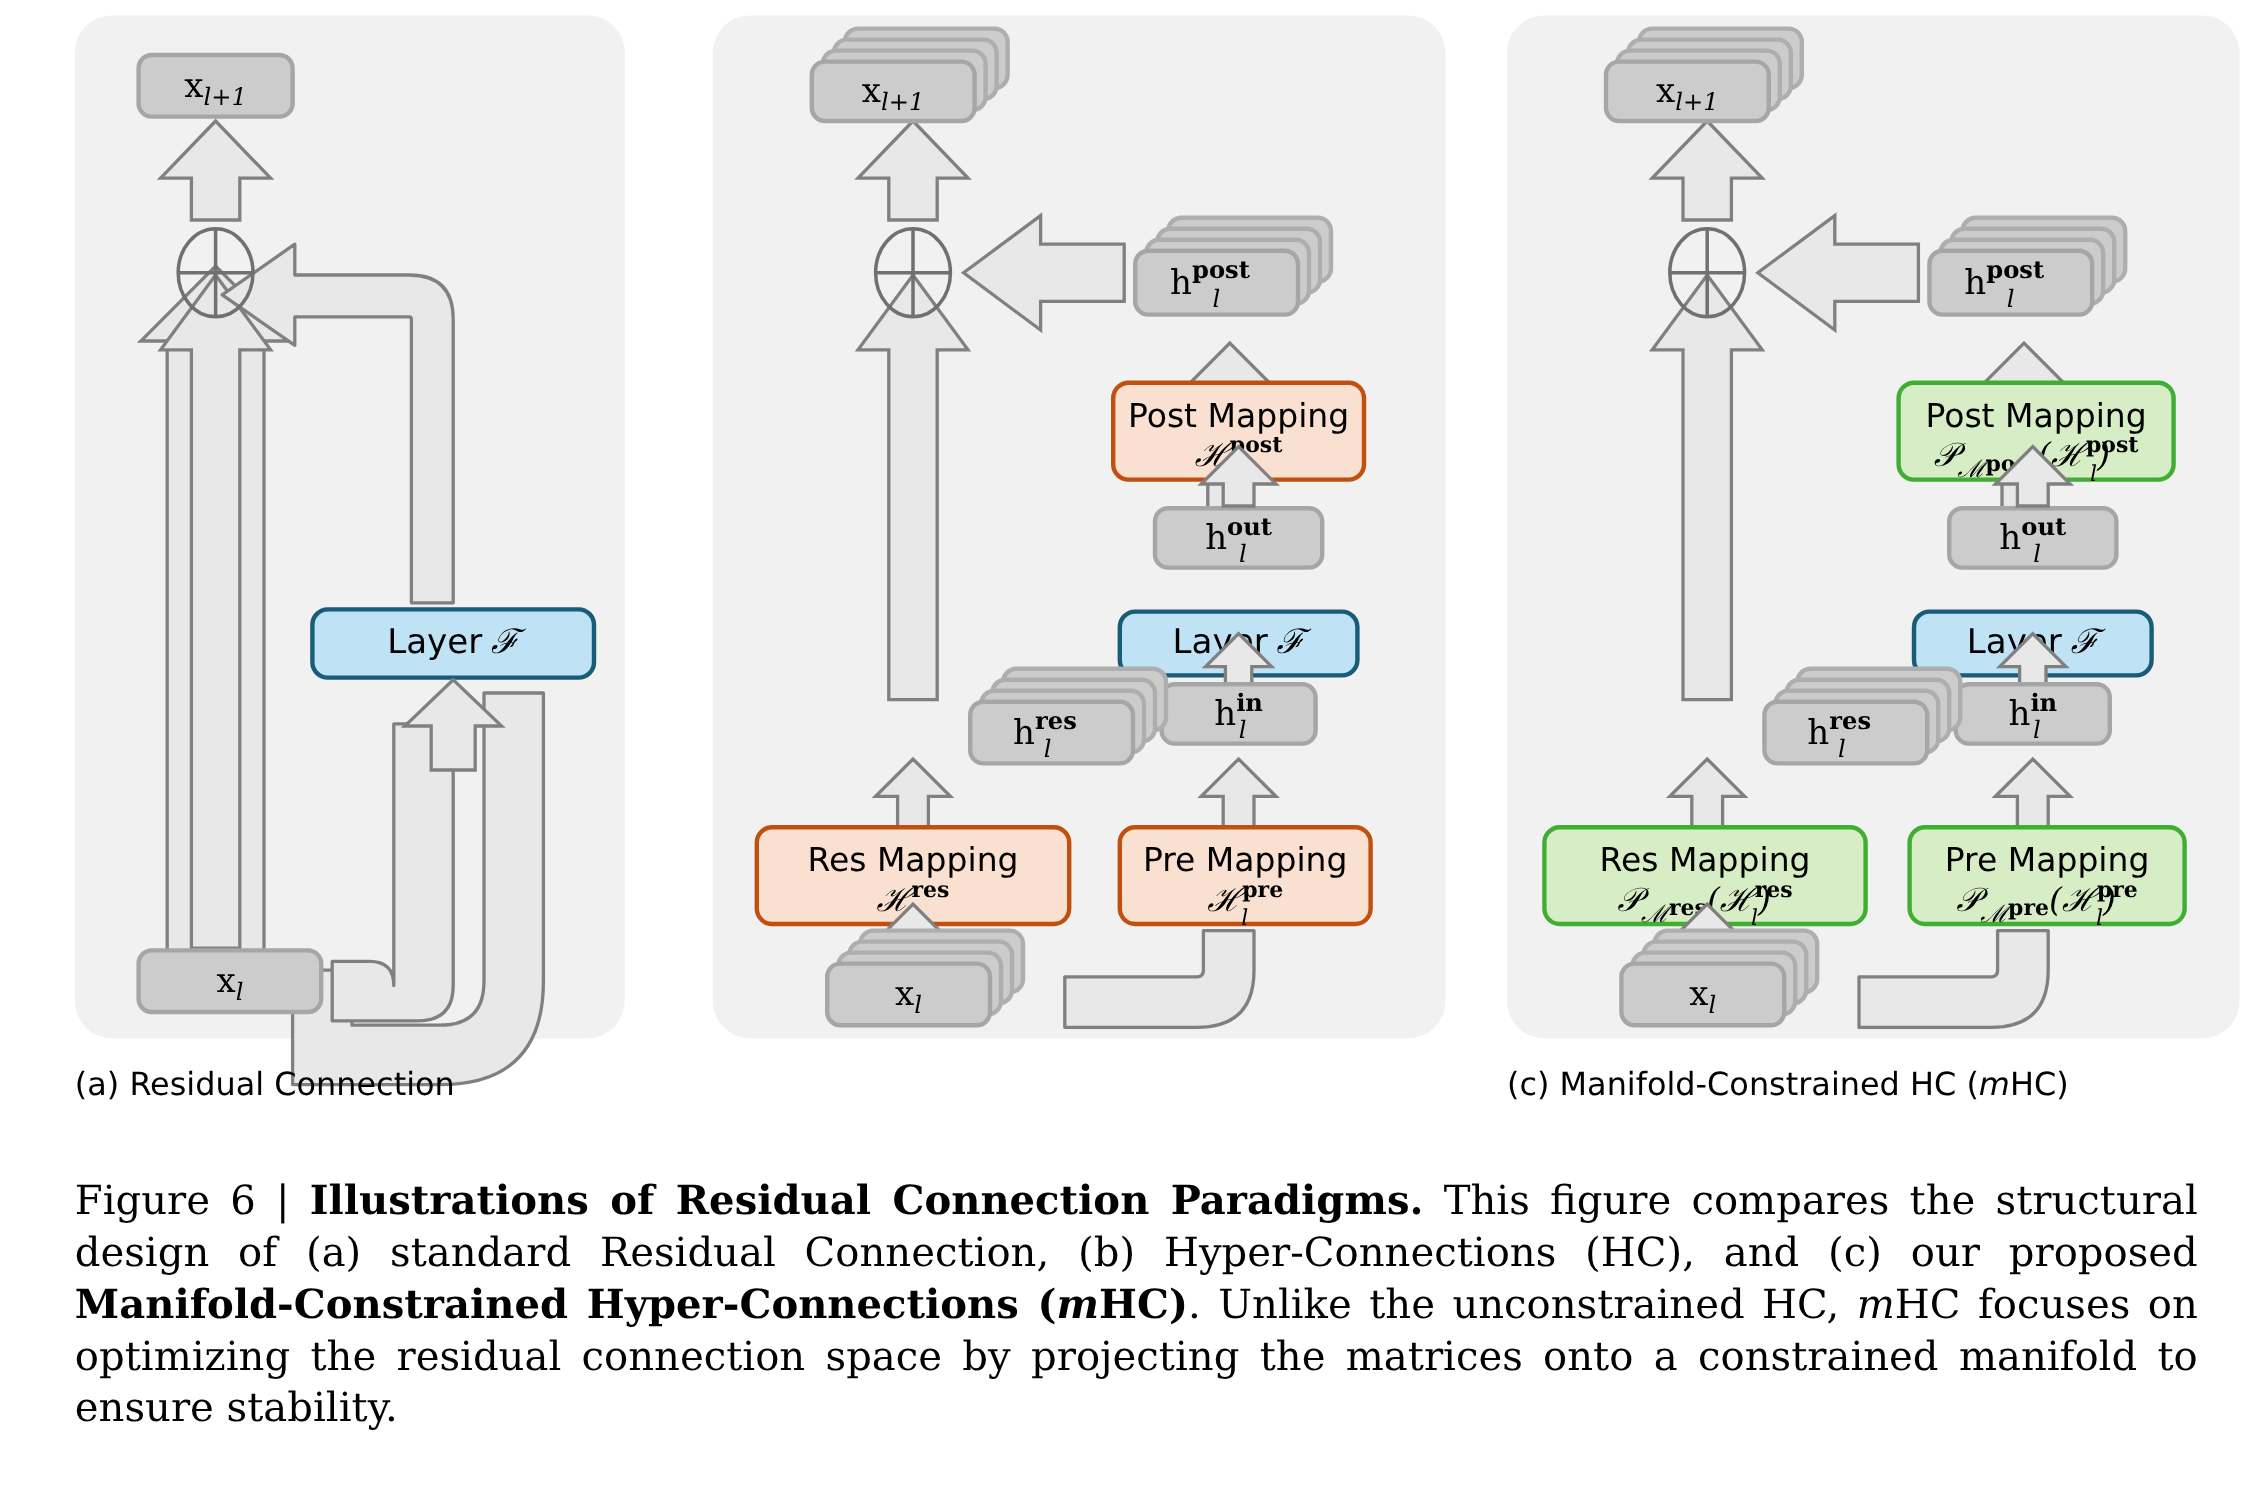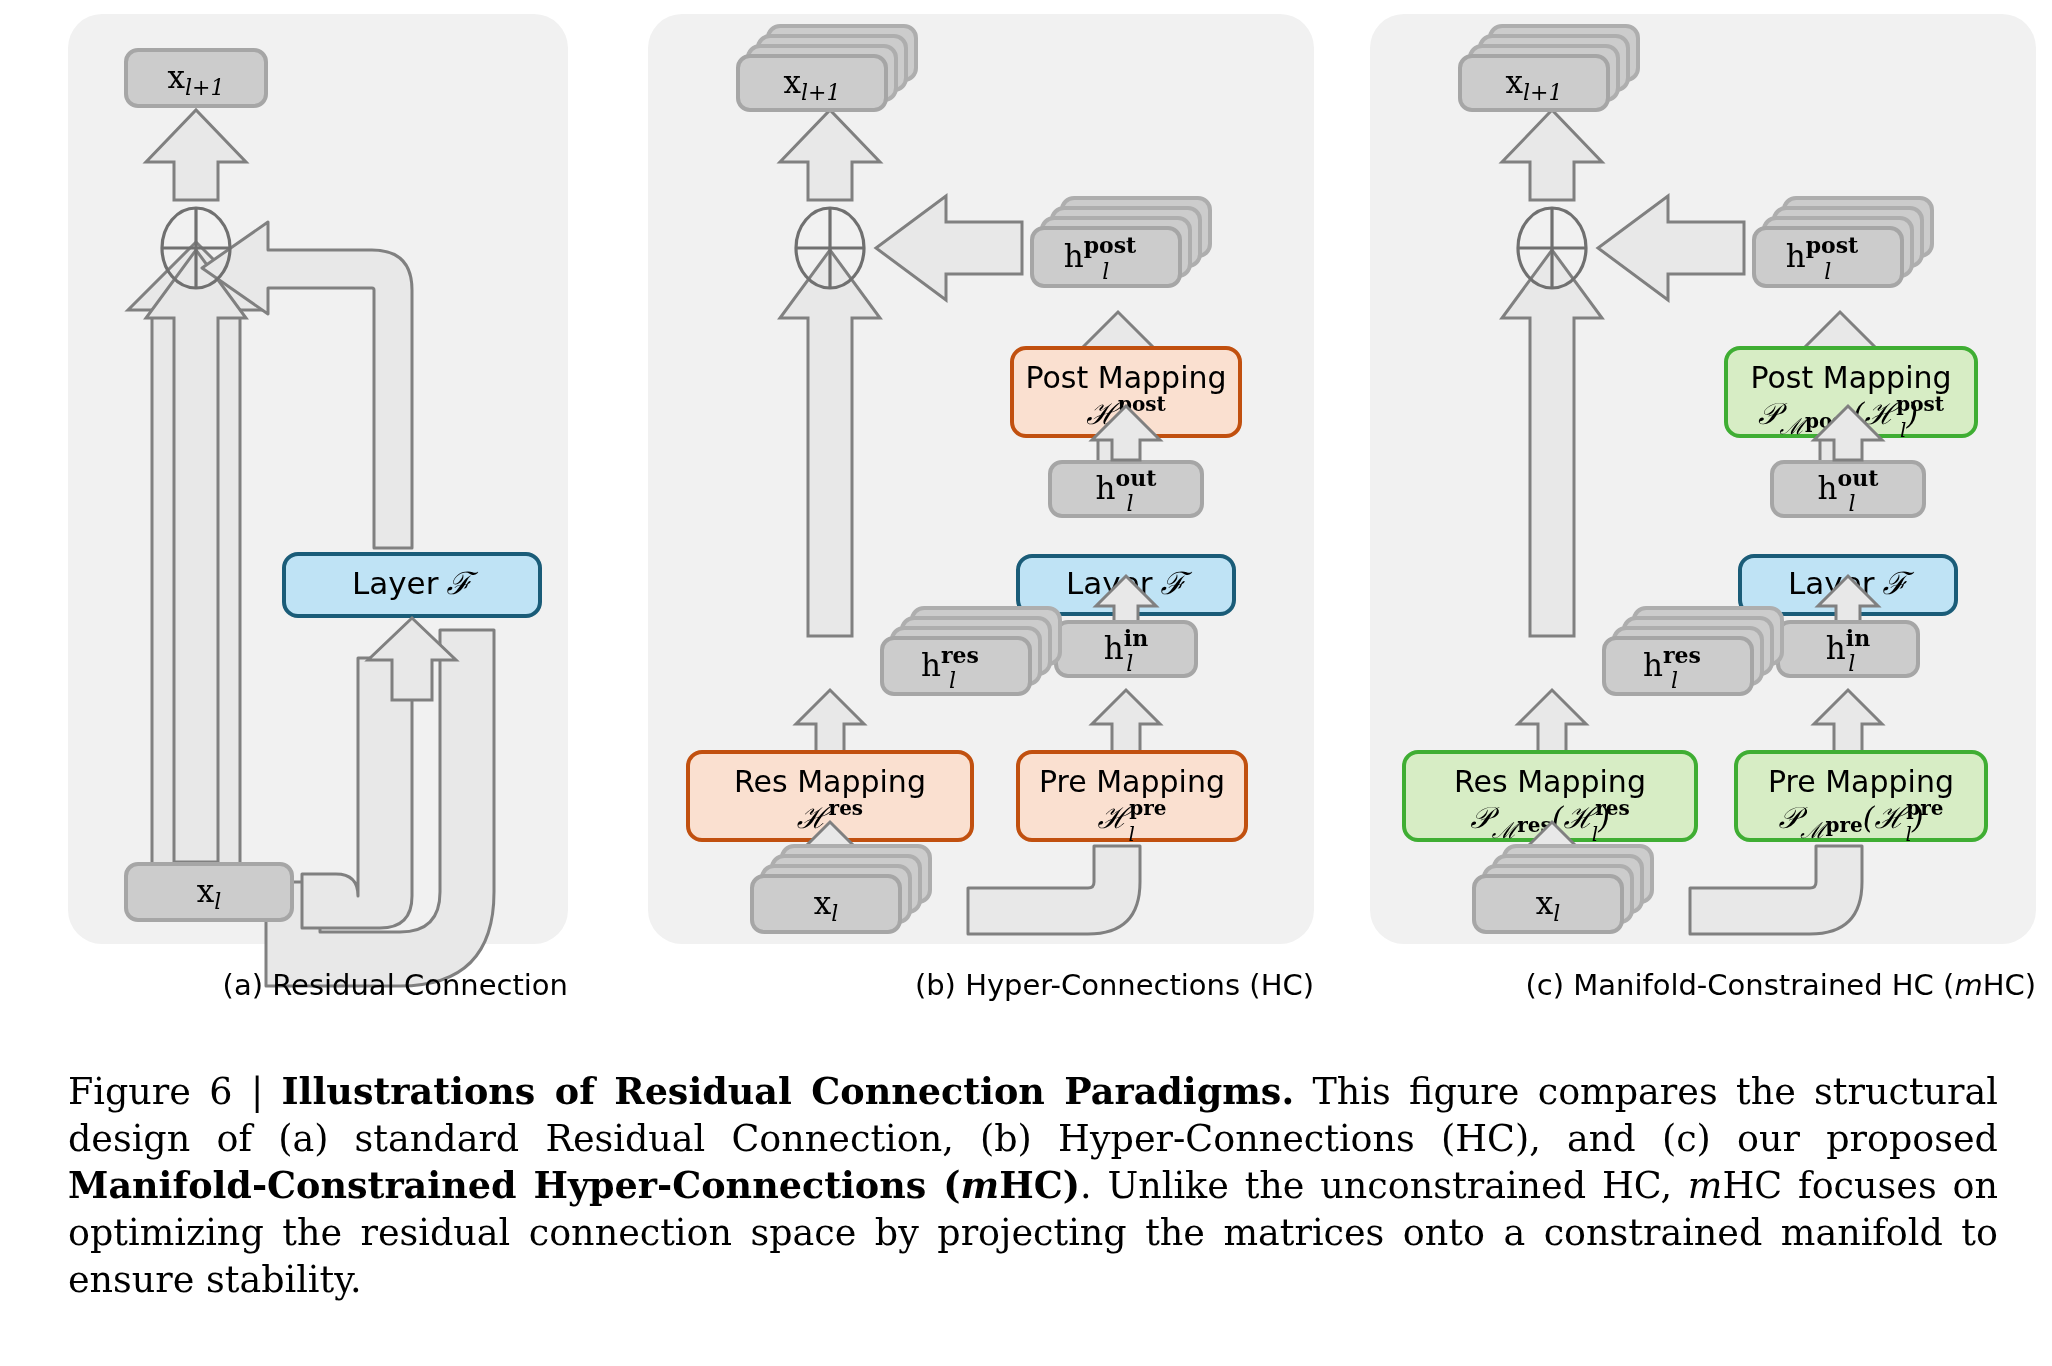--- a/index.html
+++ b/index.html
@@ -7,21 +7,21 @@
     width:2052px;height:1366px;
     font-family:"DejaVu Sans", sans-serif;
     -webkit-font-smoothing:antialiased;
   }
   #root{position:relative;width:2052px;height:1366px;overflow:hidden;background:#fff;}
 
   .panels{position:absolute;left:0;top:0;width:2052px;height:1020px;}
 
   .panel-caption{
     position:absolute;
-    text-align:right;
+    text-align:left;
     font-family:"DejaVu Sans", sans-serif;
     font-size:29px;
     color:#000;
     white-space:nowrap;
   }
   .panel-caption .ital{font-style:italic;}
 
   .figcaption{
     position:absolute;
     left:68px; top:1068px; width:1930px;
@@ -392,21 +392,20 @@
           </text>
         </g>
 
         <path class="arwc" d="M 1690 934 L 1810 934 Q 1862 934 1862 882 L 1862 846 L 1816 846 L 1816 882 Q 1816 888 1810 888 L 1690 888 Z"></path>
       </g>
     </svg>
   </div>
 
   <div class="panel-caption" style="left:68px; top:968px; width:500px;">(a) Residual Connection</div>
 
-  <div class="panel-caption" style="left:648px; top:968px; width:666px;">(b) Hyper-Connections (HC)</div>
 
   <div class="panel-caption" style="left:1370px; top:968px; width:666px;">
     <span>(c) Manifold-Constrained HC (</span><span class="ital">m</span><span>HC)</span>
   </div>
 
   <div class="figcaption">
     <span>Figure 6</span>
     <span>|</span>
     <b>Illustrations of Residual Connection Paradigms.</b>
     <span>This figure compares the structural design of (a) standard Residual Connection, (b) Hyper-Connections (HC), and (c) our proposed </span><b>Manifold-Constrained Hyper-Connections (</b><b><i>m</i></b><b>HC)</b><span>. Unlike the unconstrained HC, </span><i>m</i><span>HC focuses on optimizing the residual connection space by projecting the matrices onto a constrained manifold to ensure stability.</span>

